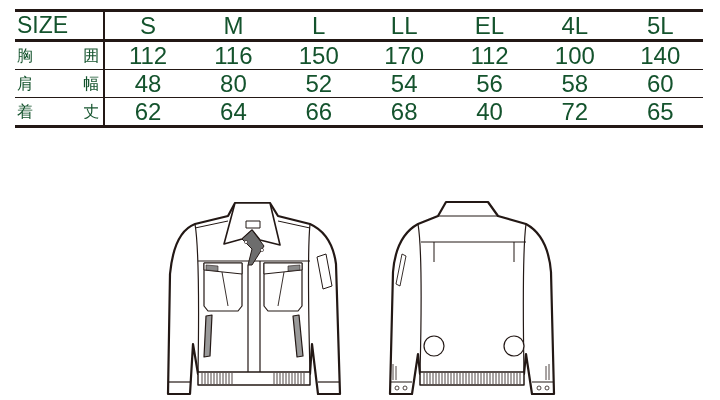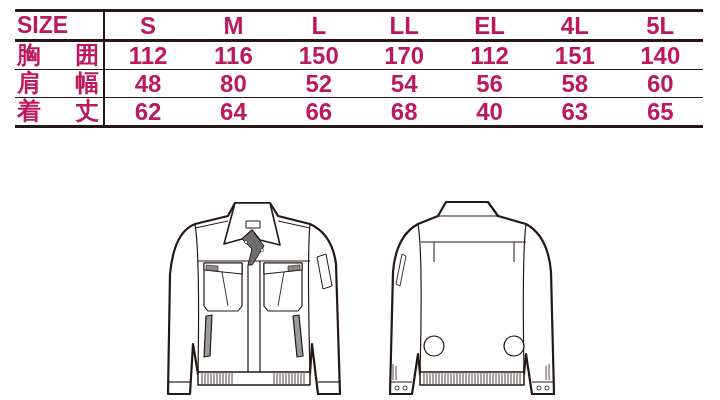--- a/index.html
+++ b/index.html
@@ -1,25 +1,25 @@
 <!DOCTYPE html>
 <html><head>
 <meta charset="utf-8">
 <style>
   html, body { margin:0; padding:0; background:#ffffff; }
   body { width:720px; height:400px; position:relative; overflow:hidden;
          font-family:"Liberation Sans", "DejaVu Sans", sans-serif; color:#231815; }
   .size-table { position:absolute; left:15px; top:9px; width:688px; border-collapse:collapse; }
-  .size-table td, .size-table th { height:27px; padding:0; text-align:center; font-weight:bold;
-         font-size:24px; line-height:27px; color:#be185d; }
+  .size-table td, .size-table th { height:27px; padding:0; text-align:center; font-weight:normal;
+         font-size:24px; line-height:27px; color:#14532d; }
   .size-table tr { border-bottom:1.5px solid #231815; }
   .size-table tr.header-row { border-top:3px solid #231815; border-bottom:3px solid #231815; }
   .size-table tr.last-row { border-bottom:3px solid #231815; }
   .size-table .label-cell { width:82px; text-align:justify; text-align-last:justify;
-         border-right:2px solid #231815; padding:0 4px 0 2px; font-family:"DejaVu Sans", sans-serif; font-size:24px; }
+         border-right:2px solid #231815; padding:0 4px 0 2px; font-family:"DejaVu Sans", sans-serif; font-size:16px; }
   .size-table .label-cell.size-label { font-family:"Liberation Sans", sans-serif; font-size:23px; text-align-last:left; text-align:left; }
   .size-table .val { width:85px; }
   .illus { position:absolute; top:194px; }
   #front { left:160px; width:210px; height:206px; }
   #back { left:376px; width:190px; height:206px; }
 </style>
 </head>
 <body>
 
 <table class="size-table">
@@ -34,41 +34,41 @@
     <th class="val">4L</th>
     <th class="val">5L</th>
   </tr>
   <tr>
     <td class="label-cell">胸 囲</td>
     <td class="val">112</td>
     <td class="val">116</td>
     <td class="val">150</td>
     <td class="val">170</td>
     <td class="val">112</td>
-    <td class="val">151</td>
+    <td class="val">100</td>
     <td class="val">140</td>
   </tr>
   <tr>
     <td class="label-cell">肩 幅</td>
     <td class="val">48</td>
     <td class="val">80</td>
     <td class="val">52</td>
     <td class="val">54</td>
     <td class="val">56</td>
     <td class="val">58</td>
     <td class="val">60</td>
   </tr>
   <tr class="last-row">
     <td class="label-cell">着 丈</td>
     <td class="val">62</td>
     <td class="val">64</td>
     <td class="val">66</td>
     <td class="val">68</td>
     <td class="val">40</td>
-    <td class="val">63</td>
+    <td class="val">72</td>
     <td class="val">65</td>
   </tr>
 </tbody>
   </table>
 
 <svg id="front" class="illus" viewBox="0 0 210 206" fill="#fff" stroke="#231815" stroke-linejoin="round">
   <g>
 
     <path d="M75,9 L110,9 L118,22 L150,30 Q172,40 176,70 L180,200 L158,200 L152,150 L150,180 L38,180 L33,150 L30,200 L8,200 L10,80 Q14,38 35,30 L68,22 Z" stroke-width="2.2"></path>
 

